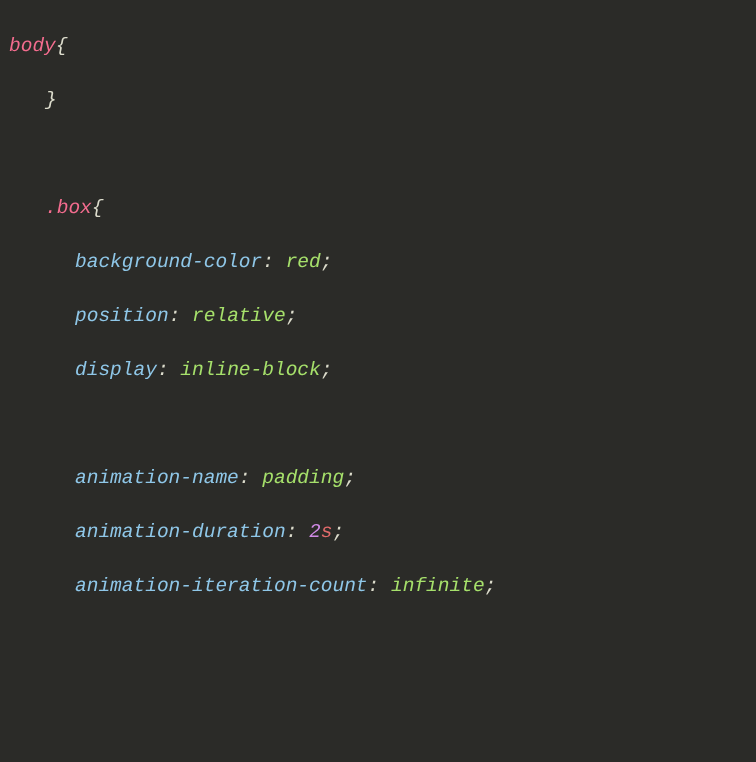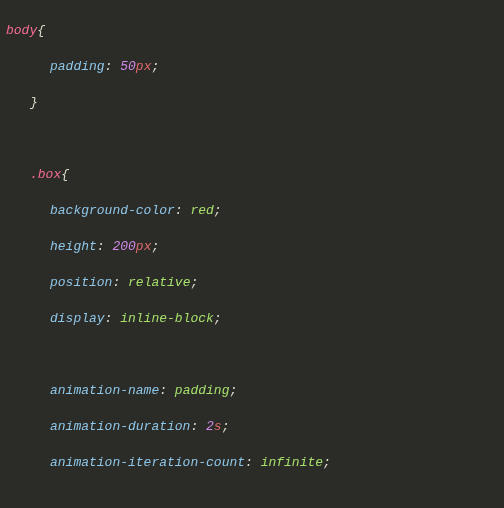--- a/index.html
+++ b/index.html
@@ -25,26 +25,24 @@
   .tok-val    { color: #a6e06b; text-align: center; }  
   .tok-num    { color: #d08ae6; }  
   .tok-unit   { color: #e06a6a; }  
   .tok-punc   { color: #dcdccc; }
 </style>
 </head>
 <body>
 
 <div class="editor">
 <span class="ln"><span class="tok-sel">body</span><span class="tok-punc">{</span></span>
-<span class="ln indent2"><span class="tok-prop">padding</span><span class="tok-punc">: </span><span class="tok-num">50</span><span class="tok-unit">px</span><span class="tok-punc">;</span></span>
 <span class="ln indent1"><span class="tok-punc">}</span></span>
 <span class="ln"> </span>
 <span class="ln indent1"><span class="tok-sel">.box</span><span class="tok-punc">{</span></span>
 <span class="ln indent2"><span class="tok-prop">background-color</span><span class="tok-punc">: </span><span class="tok-val">red</span><span class="tok-punc">;</span></span>
-<span class="ln indent2"><span class="tok-prop">height</span><span class="tok-punc">: </span><span class="tok-num">200</span><span class="tok-unit">px</span><span class="tok-punc">;</span></span>
 <span class="ln indent2"><span class="tok-prop">position</span><span class="tok-punc">: </span><span class="tok-val">relative</span><span class="tok-punc">;</span></span>
 <span class="ln indent2"><span class="tok-prop">display</span><span class="tok-punc">: </span><span class="tok-val">inline-block</span><span class="tok-punc">;</span></span>
 <span class="ln"> </span>
 <span class="ln indent2"><span class="tok-prop">animation-name</span><span class="tok-punc">: </span><span class="tok-val">padding</span><span class="tok-punc">;</span></span>
 <span class="ln indent2"><span class="tok-prop">animation-duration</span><span class="tok-punc">: </span><span class="tok-num">2</span><span class="tok-unit">s</span><span class="tok-punc">;</span></span>
 <span class="ln indent2"><span class="tok-prop">animation-iteration-count</span><span class="tok-punc">: </span><span class="tok-val">infinite</span><span class="tok-punc">;</span></span>
 
 
 
 

